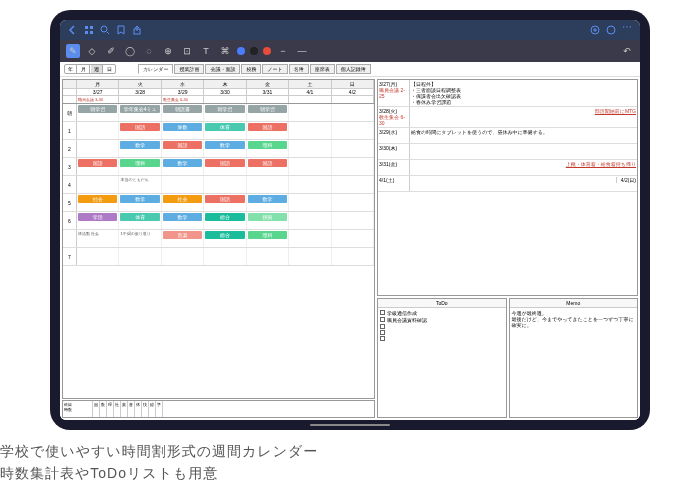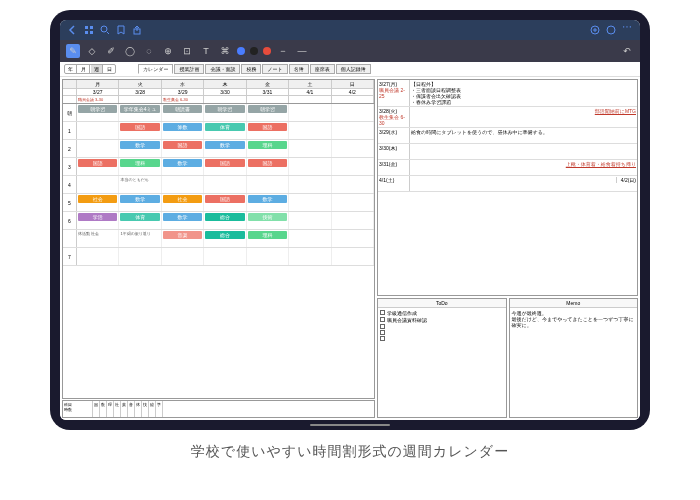--- a/index.html
+++ b/index.html
@@ -51,21 +51,21 @@
 .drow{display:flex;border-bottom:1px solid #ddd;min-height:16px}
 .drow .dd{width:32px;flex:none;font-size:5px;padding:1px;border-right:1px solid #ccc}
 .drow .dc{flex:1;font-size:5px;padding:1px}
 .red{color:#c0392b}.ul{text-decoration:underline}
 .bottom{display:flex;gap:2px;flex:1}
 .panel{flex:1;border:1px solid #999;display:flex;flex-direction:column}
 .phead{text-align:center;font-size:5px;border-bottom:1px solid #ccc;padding:1px;background:#f8f8f8}
 .pbody{flex:1;padding:2px;font-size:5px}
 .todo-item{display:flex;gap:2px;margin-bottom:1px}
 .cb{width:5px;height:5px;border:1px solid #666;flex:none}
-.captions{text-align:center;margin-top:8px}
+.captions{text-align:left;margin-top:8px}
 .captions p{font-size:14px;color:#555;line-height:1.6;letter-spacing:1px}
 .homebar{position:absolute;bottom:4px;left:50%;transform:translateX(-50%);width:80px;height:2px;background:#888;border-radius:2px}
 </style>
 </head>
 <body>
 
 <div class="tablet">
 <div class="screen">
 
 <div class="titlebar">
@@ -418,13 +418,14 @@
 </div>
 </div>
 </div>
 
 </div>
 <div class="homebar"></div>
 </div>
 
 <div class="captions">
 <p>学校で使いやすい時間割形式の週間カレンダー</p>
+<p>時数集計表やToDoリストも用意</p>
 </div>
 
 </body></html>

